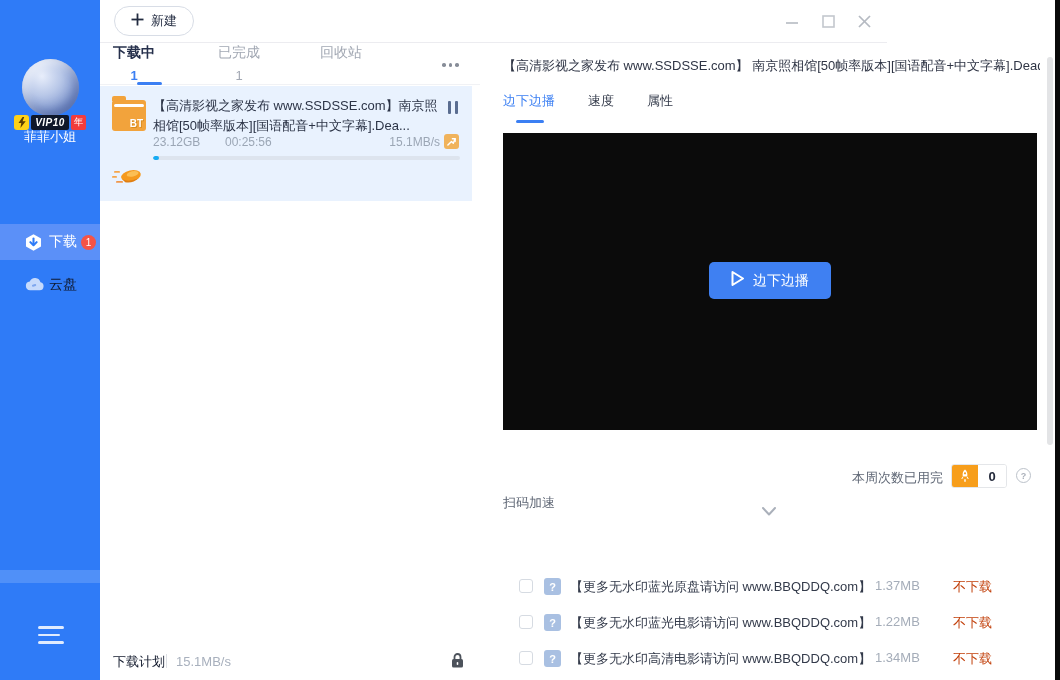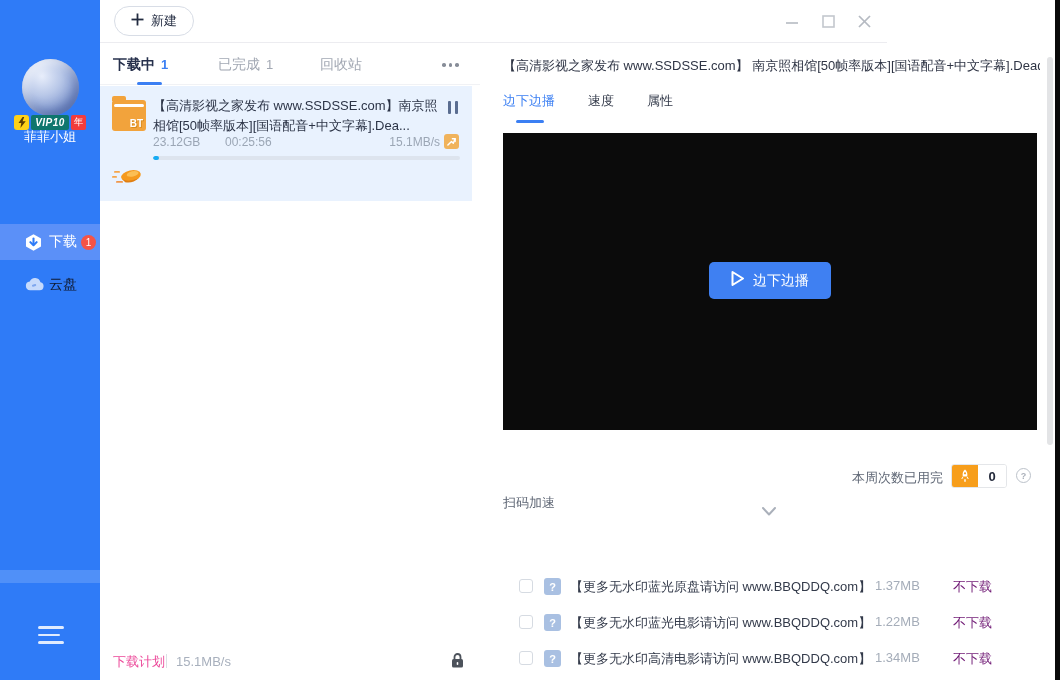--- a/index.html
+++ b/index.html
@@ -7,21 +7,21 @@
   body { font-family:"Liberation Sans","DejaVu Sans",sans-serif; background:#fff; position:relative; }
   .app { position:absolute; inset:0; width:1060px; height:680px; background:#fff; }
 
   
   .sidebar { position:absolute; left:0; top:0; width:100px; height:680px; background:#2f7bf7; }
   .avatar { position:absolute; left:22px; top:59px; width:57px; height:57px; border-radius:50%;
     background:radial-gradient(circle at 35% 30%, #e8eefb 0%, #b9c8e8 35%, #7e96cf 70%, #5c74b4 100%);
     box-shadow:inset -4px -6px 10px rgba(40,60,120,.35), inset 4px 5px 8px rgba(255,255,255,.6); cursor:pointer; }
   .vip-row { position:absolute; left:0; top:115px; width:100px; display:flex; justify-content:center; align-items:center; gap:2px; }
   .vip-bolt { width:15px; height:15px; background:#ffd118; border-radius:3px; display:flex; align-items:center; justify-content:center; }
-  .vip-pill { height:15px; background:#0f766e; border-radius:2px; color:#fff; font-size:10px; font-weight:bold; font-style:italic;
+  .vip-pill { height:15px; background:#0f172a; border-radius:2px; color:#fff; font-size:10px; font-weight:bold; font-style:italic;
     display:flex; align-items:center; padding:0 4px; letter-spacing:.5px; }
   .vip-year { width:15px; height:15px; background:#f23c3c; border-radius:2px; color:#fff; font-size:9.5px;
     display:flex; align-items:center; justify-content:center; }
   .username { position:absolute; left:0; top:128px; width:100px; text-align:center; color:#fff; font-size:13px; }
   .side-item { position:absolute; left:0; width:100px; height:36px; display:flex; align-items:center; cursor:pointer; }
   .side-item.download { top:224px; background:#5b90f8; }
   .side-item.cloud { top:267px; }
   .side-icon { margin-left:24px; width:19px; height:19px; flex:none; }
   .side-label { color:#fff; font-size:14px; margin-left:6px; }
   .side-item.cloud .side-label { color:#0f172a; }
@@ -36,21 +36,21 @@
   .topbar { position:absolute; left:100px; top:0; width:787px; height:43px; background:#fff; border-bottom:1px solid #ececf0; }
   .new-btn { position:absolute; left:14px; top:6px; height:30px; border:1px solid #d8dde6; border-radius:16px;
     display:flex; align-items:center; gap:7px; padding:0 16px; cursor:pointer; background:#fff; }
   .new-btn .lbl { font-size:13px; color:#222b40; }
   .win-controls { position:absolute; right:10px; top:0; height:43px; display:flex; align-items:center; gap:10px; }
   .win-btn { width:26px; height:26px; display:flex; align-items:center; justify-content:center; cursor:pointer; }
 
   
   .left-panel { position:absolute; left:100px; top:44px; width:380px; height:636px; background:#fff; }
   .list-tabbar { position:absolute; left:0; top:0; width:100%; height:41px; border-bottom:1px solid #f1f2f5; }
-  .ltab { position:absolute; top:0; height:41px; display:flex; align-items:center; gap:6px; cursor:pointer; font-size:14px; color:#a2a8b3; }
+  .ltab { position:absolute; top:0; height:41px; display:flex; align-items:center; gap:6px; cursor:pointer; font-size:14px; color:#a2a8b3;flex-direction:column; }
   .ltab .cnt { font-size:13px; }
   .ltab.t0 { left:13px; color:#26304c; font-weight:bold; }
   .ltab.t0 .cnt { color:#3b7ff3; }
   .ltab.t1 { left:118px; } .ltab.t2 { left:220px; }
   .ltab-underline { position:absolute; left:24px; bottom:0; width:25px; height:3px; background:#3b7ff3; border-radius:2px; }
   .more-dots { position:absolute; right:16px; top:14px; width:22px; height:14px; display:flex; align-items:center; gap:3px; cursor:pointer; }
   .more-dots i { width:3.5px; height:3.5px; border-radius:50%; background:#878d98; }
 
   .dl-card { position:absolute; left:0; top:42px; width:372px; height:115px; background:#e9f2fe; cursor:pointer; }
   .folder { position:absolute; left:12px; top:14px; width:34px; height:31px; background:#f2a33c; border-radius:3px; }
@@ -63,21 +63,21 @@
   .dl-size { position:absolute; left:53px; top:49px; font-size:12px; color:#9ba6b5; }
   .dl-time { position:absolute; left:125px; top:49px; font-size:12px; color:#9ba6b5; }
   .dl-speed { position:absolute; right:32px; top:49px; font-size:12px; color:#9ba6b5; }
   .speed-badge { position:absolute; right:13px; top:48px; width:15px; height:15px; background:#f0b35c; border-radius:3px;
     display:flex; align-items:center; justify-content:center; }
   .progress { position:absolute; left:53px; top:70px; width:307px; height:4px; background:#dde4ee; border-radius:2px; overflow:hidden; }
   .progress-fill { height:100%; background:#16abf3; border-radius:2px; width:2%; }
   .meteor { position:absolute; left:12px; top:78px; width:32px; height:24px; }
 
   .list-footer { position:absolute; left:0; bottom:0; width:100%; height:36px; background:#fff; }
-  .plan-label { position:absolute; left:13px; top:9px; font-size:13px; color:#ec4899; cursor:pointer; }
+  .plan-label { position:absolute; left:13px; top:9px; font-size:13px; color:#0f172a; cursor:pointer; }
   .footer-div { position:absolute; left:66px; top:10px; width:1px; height:14px; background:#dcdfe4; }
   .footer-speed { position:absolute; left:76px; top:10px; font-size:13px; color:#a8b0bd; }
   .footer-lock { position:absolute; right:14px; top:8px; width:16px; height:18px; cursor:pointer; }
 
   
   .right-panel { position:absolute; left:480px; top:44px; width:575px; height:636px; background:#fff; }
   .detail-title { position:absolute; left:23px; top:13px; width:537px; font-size:13px; color:#2f3545; white-space:nowrap; overflow:hidden; }
   .dtab { position:absolute; top:48px; height:34px; display:flex; align-items:flex-start; font-size:13px; color:#333a4a; cursor:pointer; }
   .dtab.t0 { left:23px; color:#3b7ff3; }
   .dtab.t1 { left:108px; } .dtab.t2 { left:167px; }
@@ -99,21 +99,21 @@
 
   .tbl-header { position:absolute; left:0; top:498px; width:100%; height:20px; font-size:13px; font-weight:bold; color:#333a4a; }
   .th-name { position:absolute; left:38px; } .th-size { position:absolute; left:395px; } .th-prog { position:absolute; left:473px; }
   .file-row { position:absolute; left:0; width:100%; height:32px; cursor:pointer; }
   .file-row.r0 { top:527px; } .file-row.r1 { top:563px; } .file-row.r2 { top:599px; }
   .row-check { position:absolute; left:39px; top:8px; width:14px; height:14px; border:1px solid #d6dbe2; border-radius:3px; background:#fff; cursor:pointer; }
   .row-qicon { position:absolute; left:64px; top:7px; width:17px; height:17px; background:#a9c0e2; border-radius:3px;
     color:#fff; font-size:11px; font-weight:bold; display:flex; align-items:center; justify-content:center; }
   .row-name { position:absolute; left:90px; top:7px; width:297px; font-size:13px; color:#333a4a; white-space:nowrap; overflow:hidden; }
   .row-size { position:absolute; left:395px; top:7px; font-size:13px; color:#a5adb9; }
-  .row-status { position:absolute; left:473px; top:7px; font-size:13px; color:#701a75; }
+  .row-status { position:absolute; left:473px; top:7px; font-size:13px; color:#c2410c; }
 
   .scrollbar-thumb { position:absolute; left:1047px; top:57px; width:6px; height:388px; background:#e3e4e6; border-radius:3px; cursor:pointer; }
   .screen-edge { position:absolute; left:1055px; top:0; width:5px; height:680px; background:#0a0a0a; }
 </style>
 </head>
 <body>
 
 <div class="app">
 
   <div class="sidebar">

